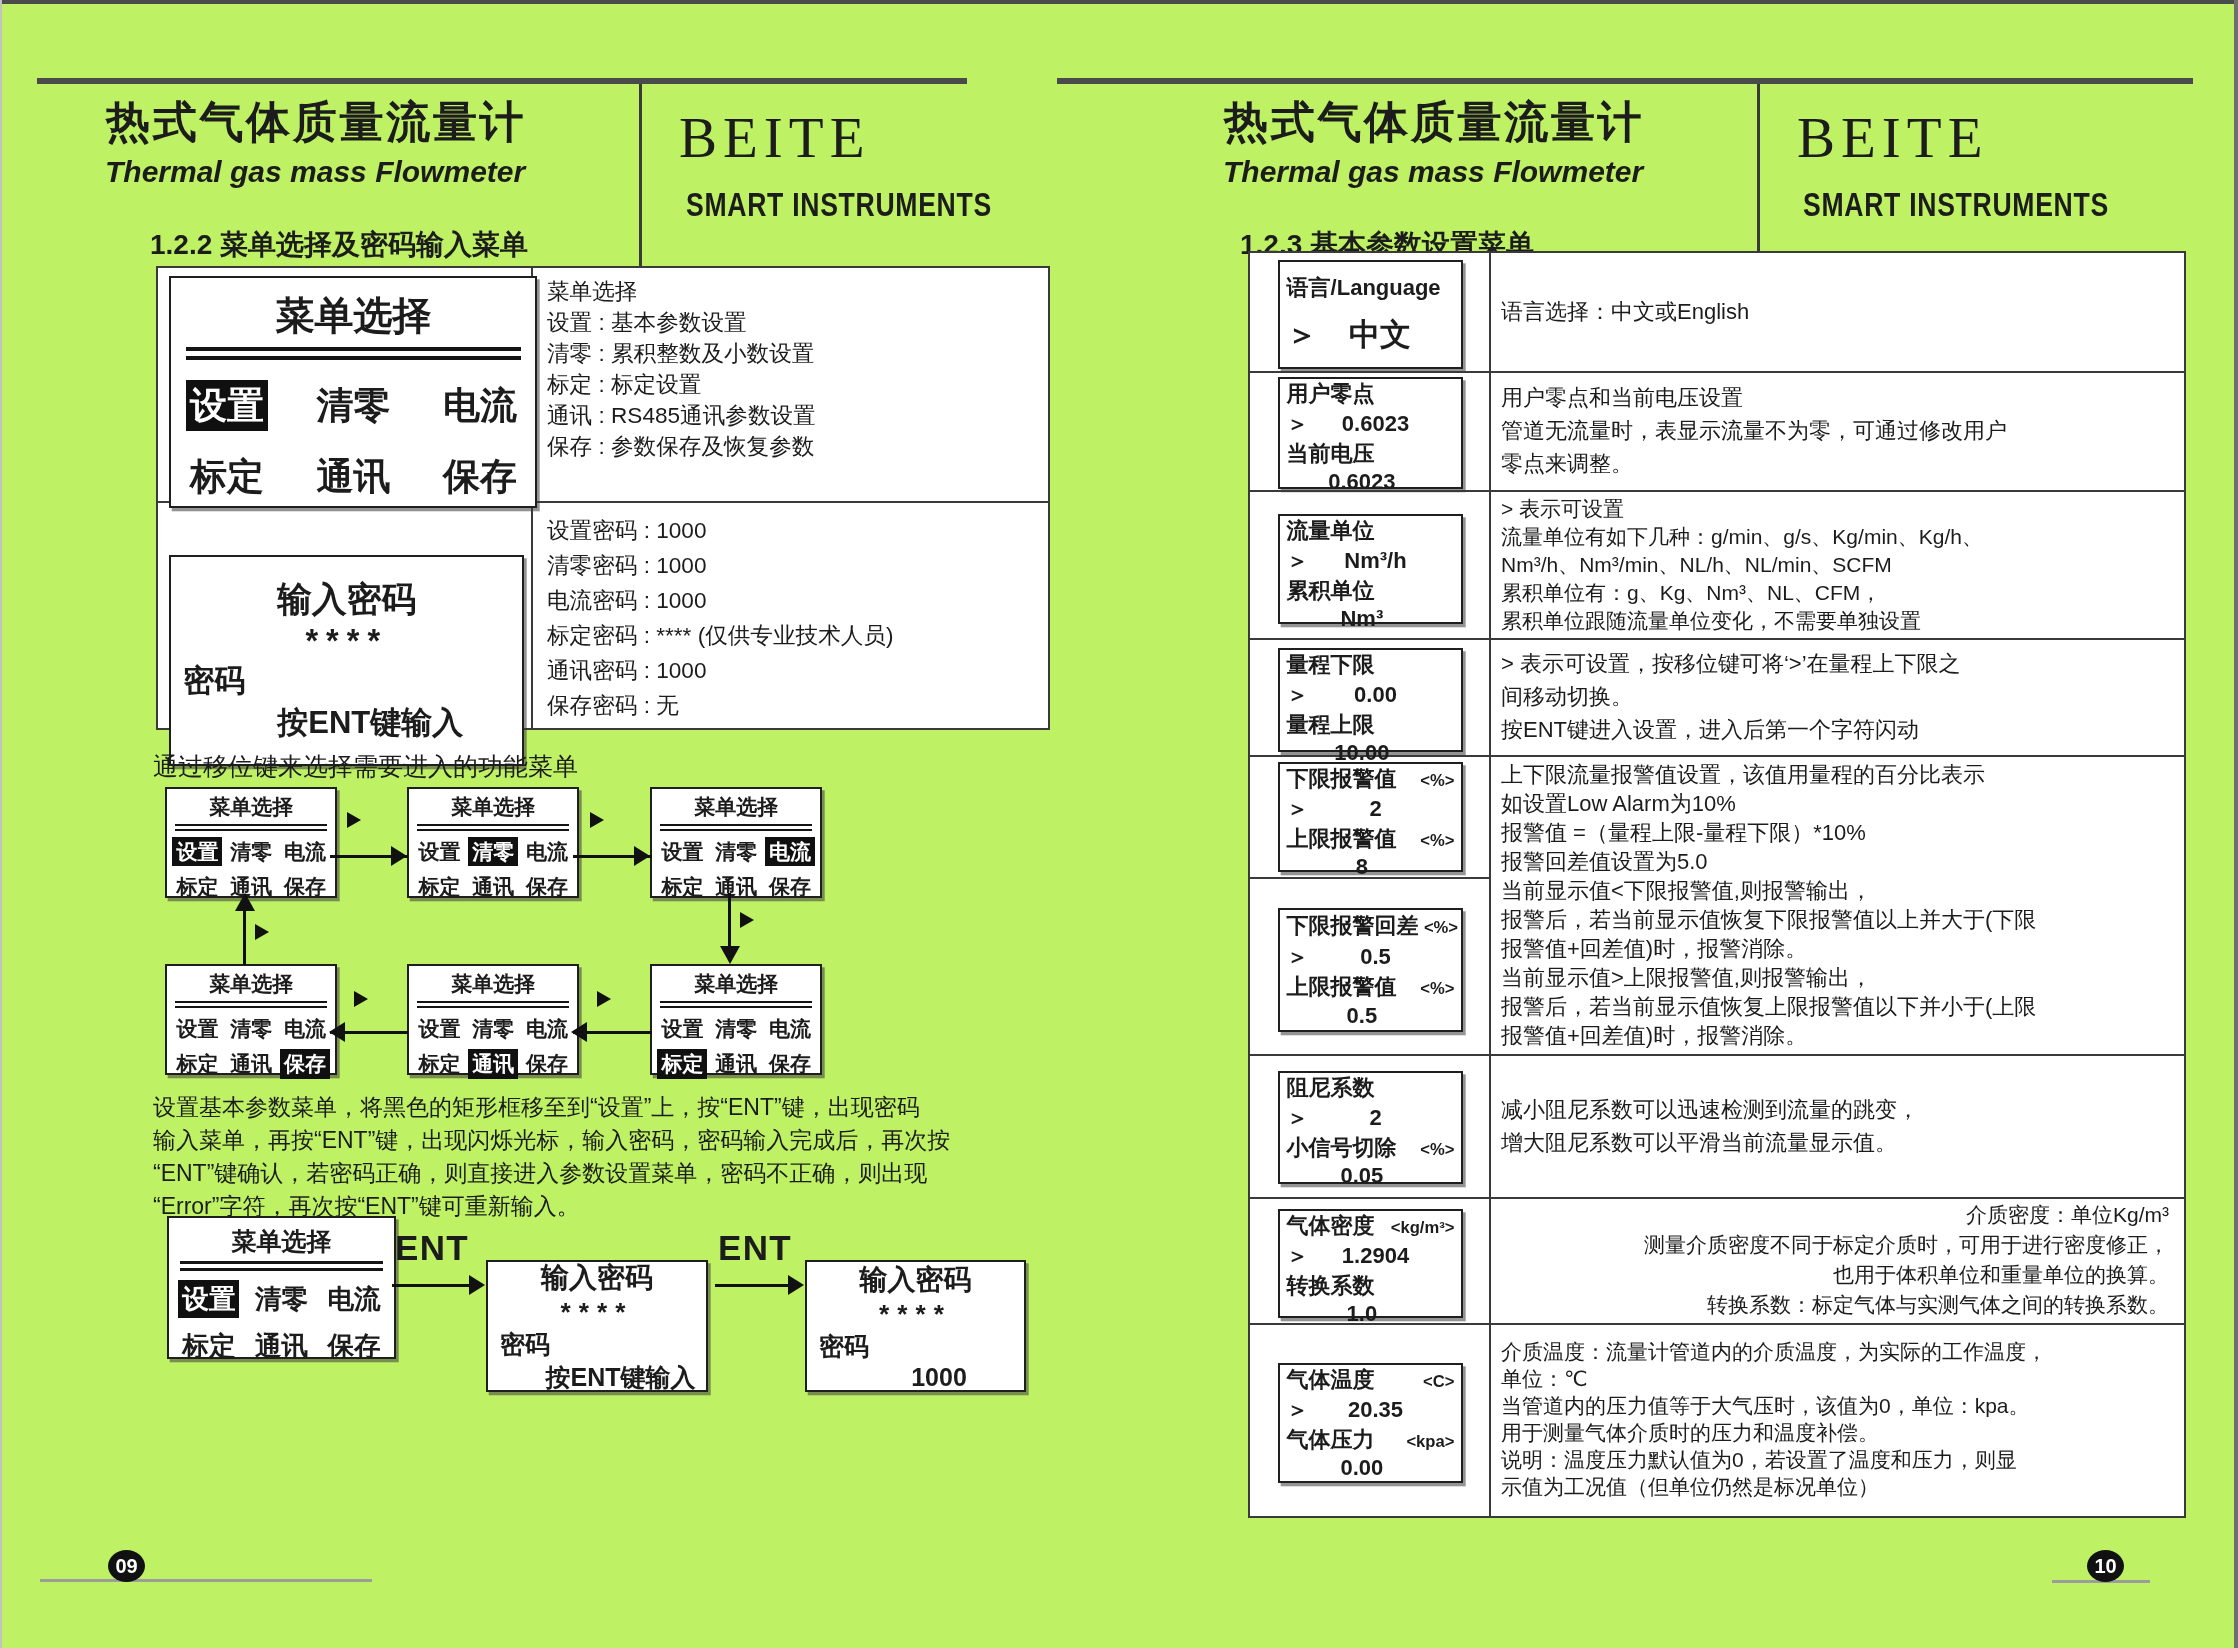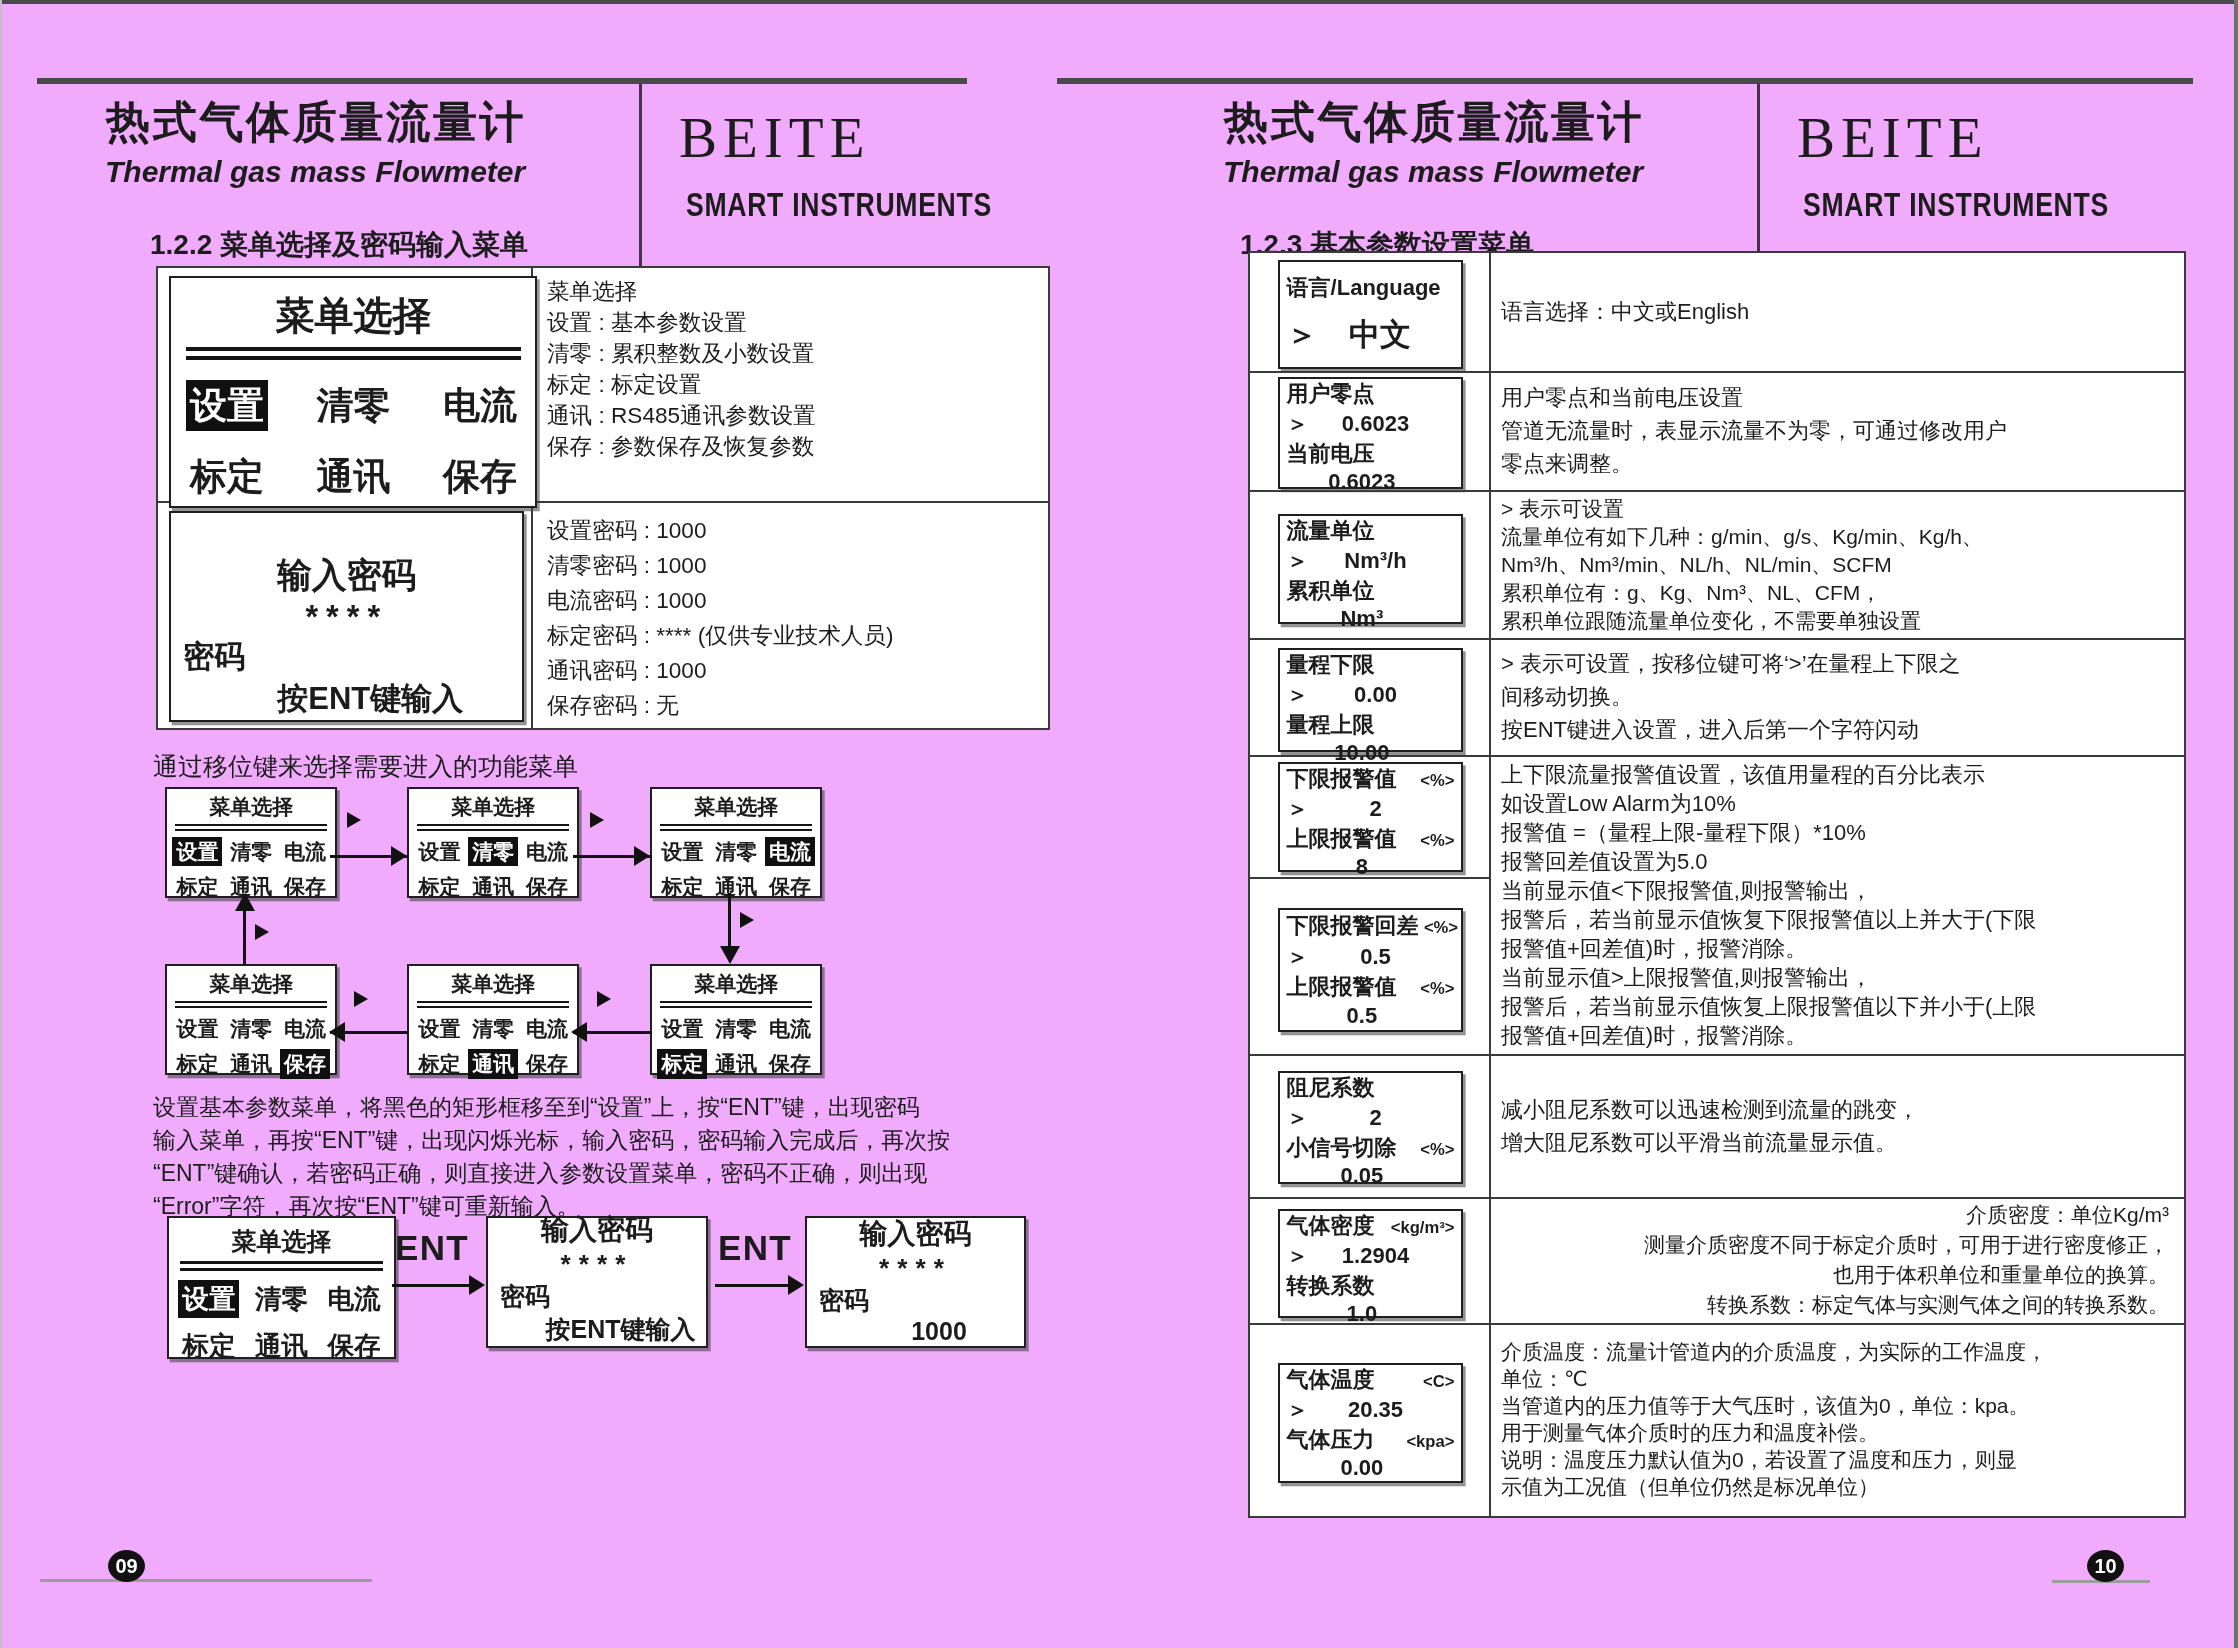--- a/index.html
+++ b/index.html
@@ -1,17 +1,17 @@
 <!DOCTYPE html>
 <html style="font-size:10.6px"><head>
 <meta charset="utf-8">
 <style>
   html,body{margin:0;padding:0;background:#e8e8e8;}
   body{font-family:"Liberation Sans","DejaVu Sans",sans-serif;color:#1c1c1c;}
-  #canvas{position:relative;width:2239px;height:1649px;background:#f0abfc;overflow:hidden;}
+  #canvas{position:relative;width:2239px;height:1649px;background:#bef264;overflow:hidden;}
   .abs{position:absolute;}
   
   .scan-top{left:0;top:0;width:2239px;height:4px;background:#4a4a4a;}
   .scan-right{right:0;top:0;width:5.3px;height:1649px;background:#6f6f6f;}
   .scan-left{left:0;top:0;width:2px;height:1649px;background:#c2c2c2;}
   
   .hrule{height:6px;background:#4a4a4a;}
   .title-cn{font-size:44px;font-weight:900;letter-spacing:2.7px;white-space:nowrap;}
   .title-en{font-size:30px;font-weight:700;font-style:italic;white-space:nowrap;}
   .vsep{width:3.3px;background:#3a3a3a;}
@@ -47,21 +47,21 @@
   .lcd-big .mt{font-size:39px;}
   .lcd-big .mr{font-size:37px;margin-top:20px;padding:0 8px;}
   .mini{padding:4px 2.7px 2.7px;}
   .mini .mt{font-size:21px;}
   .mini .dbl{border-top:2.7px solid #141414;border-bottom:2.7px solid #141414;height:3.3px;margin:2.7px 5.3px 0;}
   .mini .mr{font-size:21px;margin-top:6px;padding:0 2.7px;}
   .sbox{padding:6.6px 4px 4px;}
   .sbox .mt{font-size:25px;}
   .sbox .dbl{border-top:3.3px solid #141414;border-bottom:3.3px solid #141414;height:4px;margin:3.3px 6.6px 0;}
   .sbox .mr{font-size:26.6px;margin-top:9.3px;padding:0 5.3px;}
-  .pwlcd{display:flex;flex-direction:column;justify-content:flex-end;font-weight:700;}
+  .pwlcd{display:flex;flex-direction:column;justify-content:center;font-weight:700;margin-top:44px;}
   
   .dlist{display:flex;flex-direction:column;}
   .dl{white-space:nowrap;}
   .vcenter{display:flex;flex-direction:column;justify-content:center;}
   .note{font-size:25px;font-weight:500;white-space:nowrap;}
   .para{font-size:23px;line-height:33px;}
   .entlbl{font-size:35px;font-weight:700;letter-spacing:1.3px;}
   
   .hline{position:absolute;height:3.3px;background:#111;}
   .vlineA{position:absolute;width:3.3px;background:#111;}

